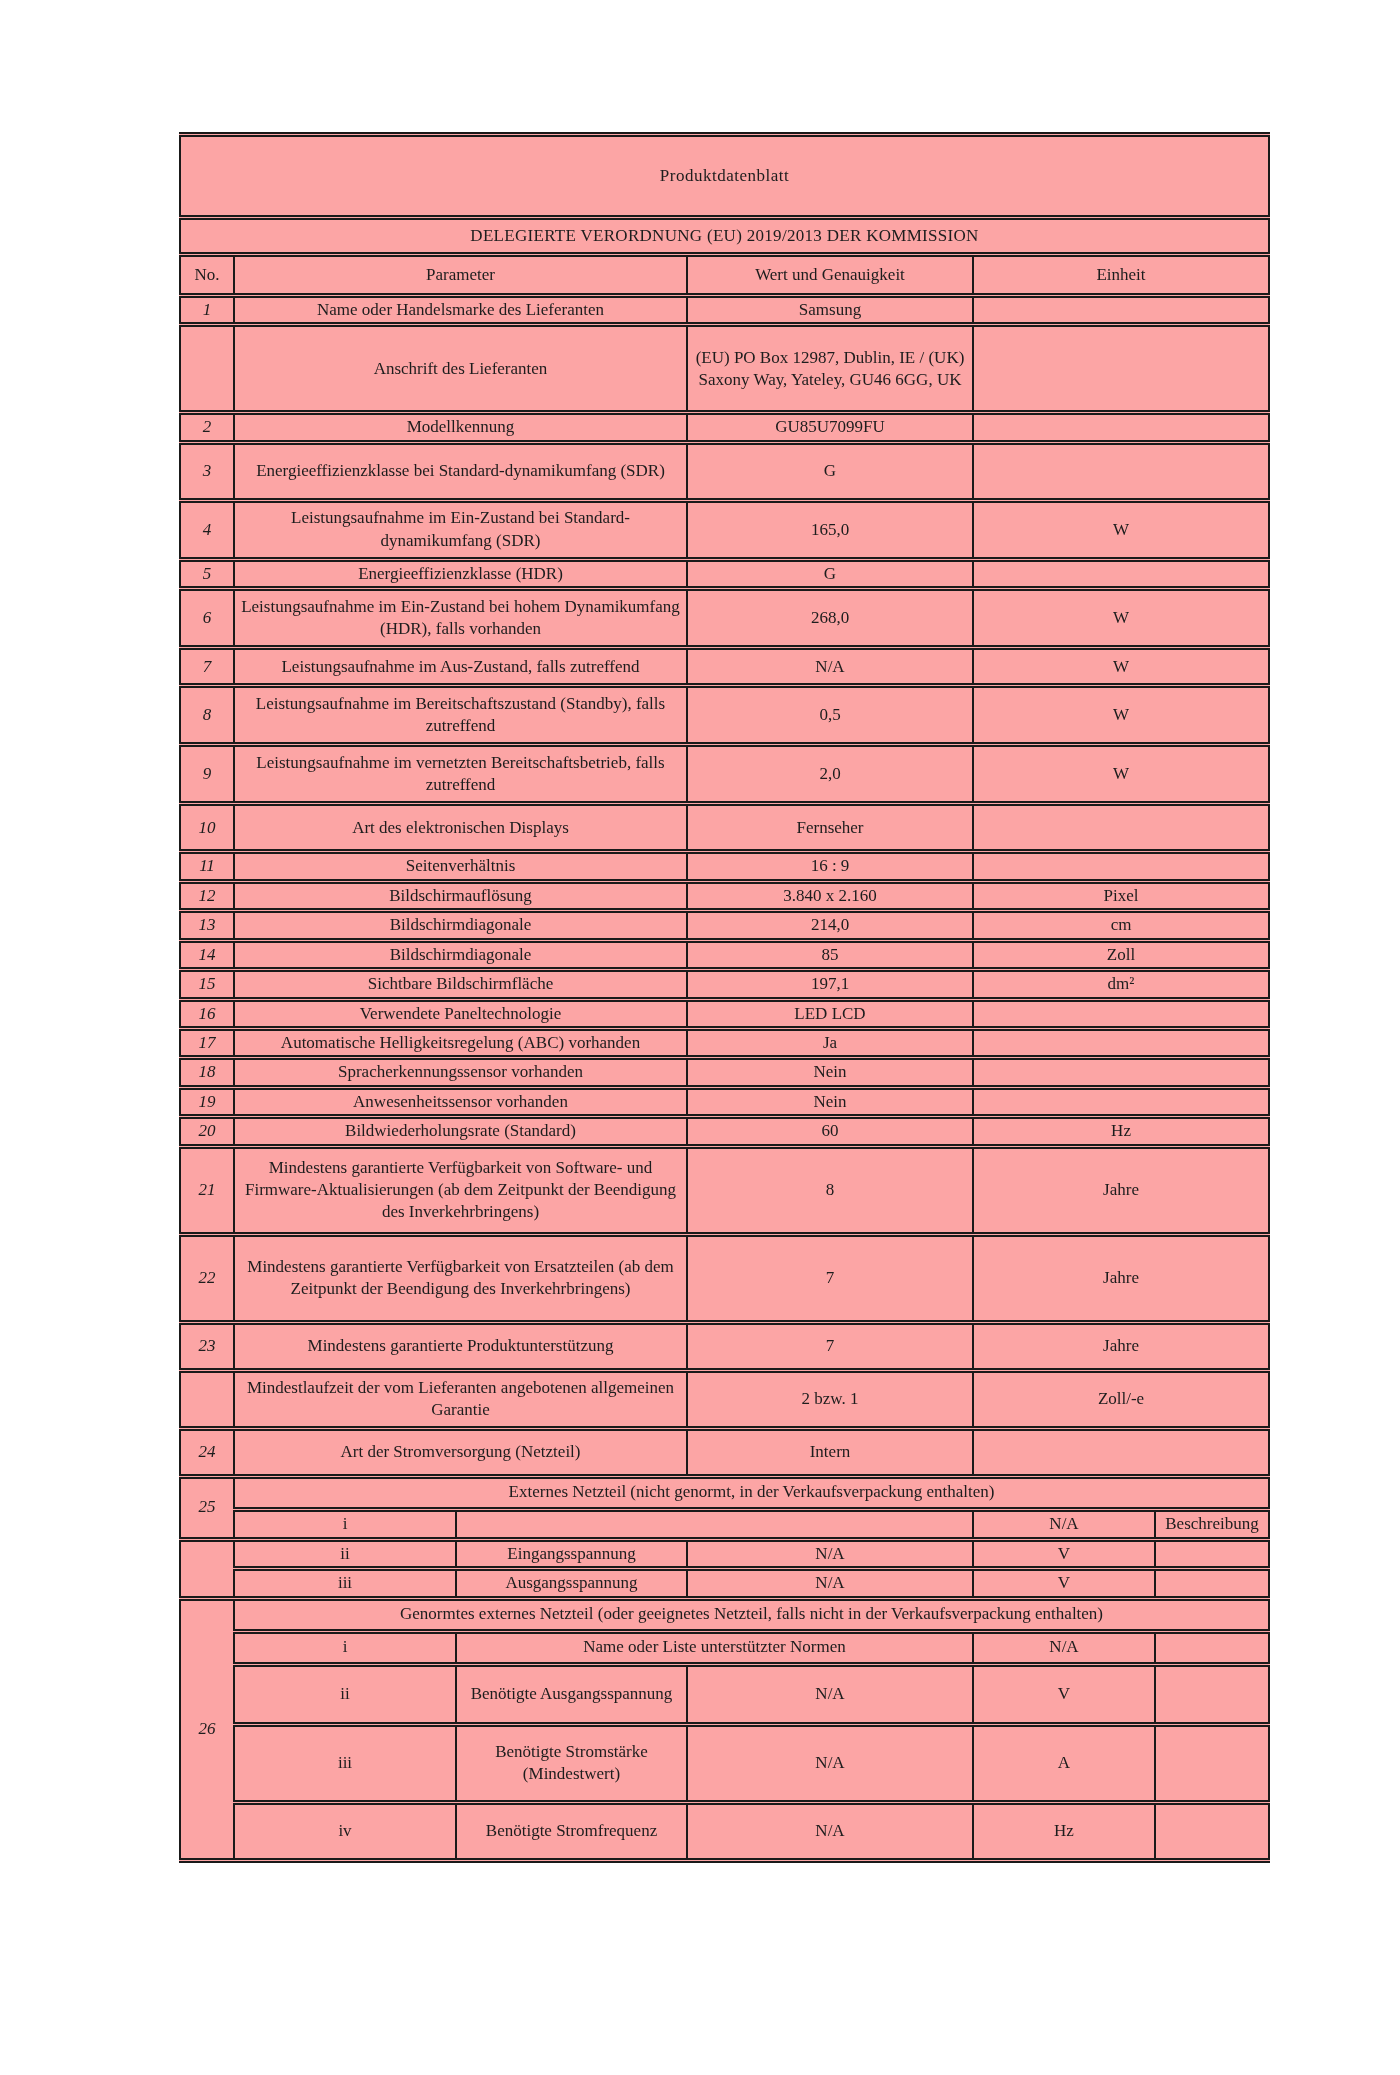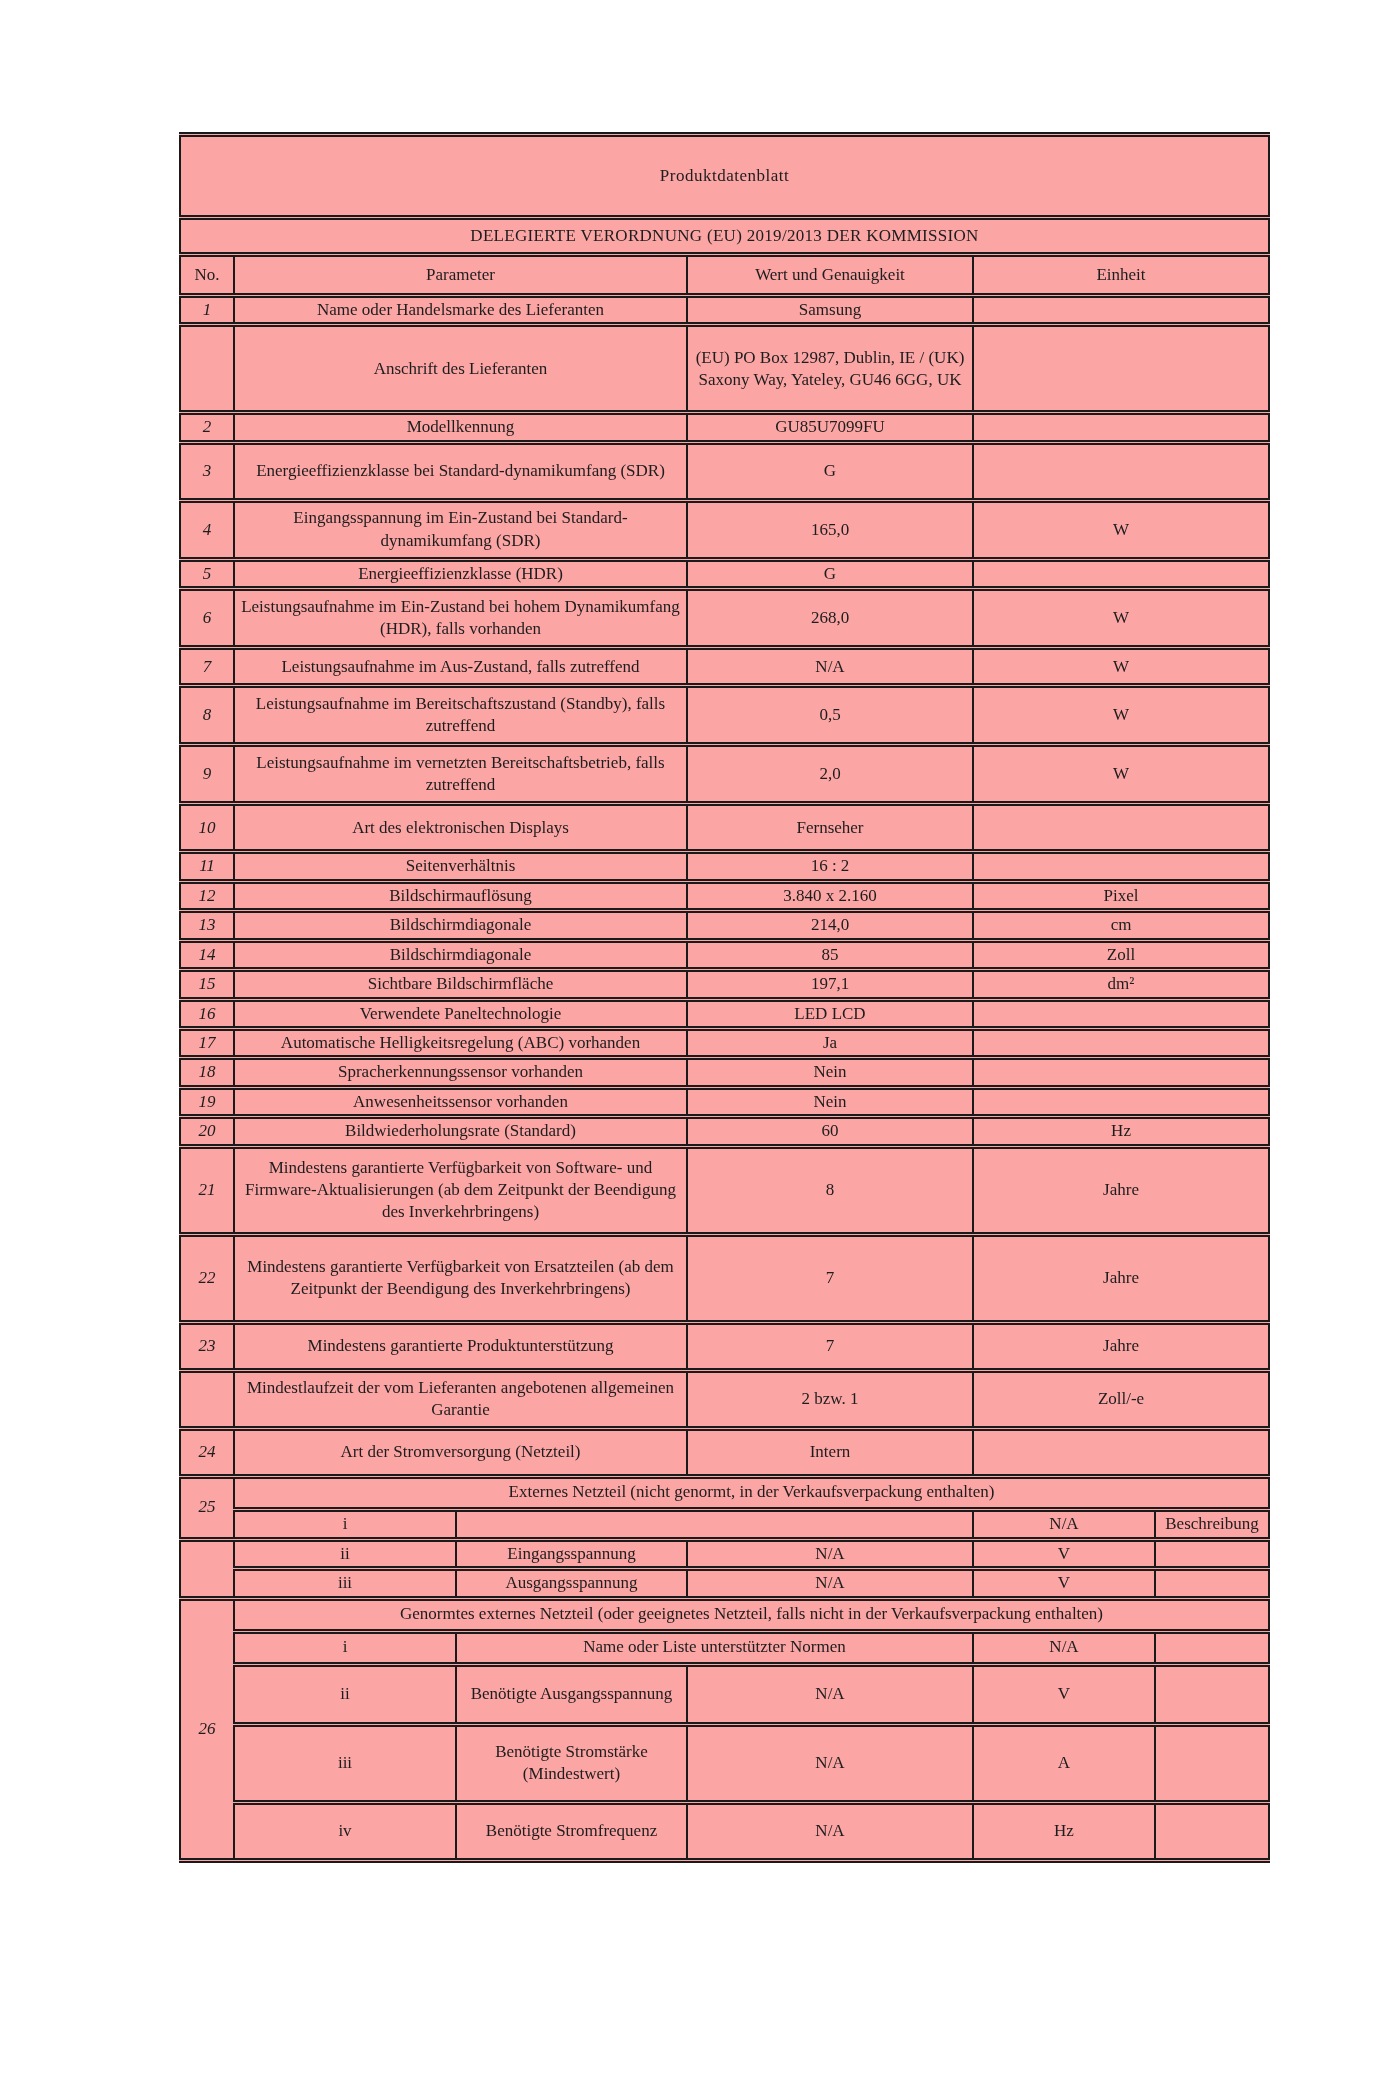--- a/index.html
+++ b/index.html
@@ -92,21 +92,21 @@
 
   <tr style="height:58px">
     <td class="c-no">3</td>
     <td class="c-param" colspan="2">Energieeffizienzklasse bei Standard-dynamikumfang (SDR)</td>
     <td class="c-value">G</td>
     <td colspan="2"></td>
   </tr>
 
   <tr style="height:59px">
     <td class="c-no">4</td>
-    <td class="c-param" colspan="2">Eingangsspannung im Ein-Zustand bei Standard-dynamikumfang (SDR)</td>
+    <td class="c-param" colspan="2">Leistungsaufnahme im Ein-Zustand bei Standard-dynamikumfang (SDR)</td>
     <td class="c-value">165,0</td>
     <td colspan="2">W</td>
   </tr>
 
   <tr style="height:29px">
     <td class="c-no">5</td>
     <td class="c-param" colspan="2">Energieeffizienzklasse (HDR)</td>
     <td class="c-value">G</td>
     <td colspan="2"></td>
   </tr>
@@ -142,21 +142,21 @@
   <tr style="height:48px">
     <td class="c-no">10</td>
     <td class="c-param" colspan="2">Art des elektronischen Displays</td>
     <td class="c-value">Fernseher</td>
     <td colspan="2"></td>
   </tr>
 
   <tr style="height:28px">
     <td class="c-no">11</td>
     <td class="c-param" colspan="2">Seitenverhältnis</td>
-    <td class="c-value">16 : 2</td>
+    <td class="c-value">16 : 9</td>
     <td colspan="2"></td>
   </tr>
 
   <tr style="height:28px">
     <td class="c-no">12</td>
     <td class="c-param" colspan="2">Bildschirmauflösung</td>
     <td class="c-value">3.840 x 2.160</td>
     <td colspan="2">Pixel</td>
   </tr>
 

